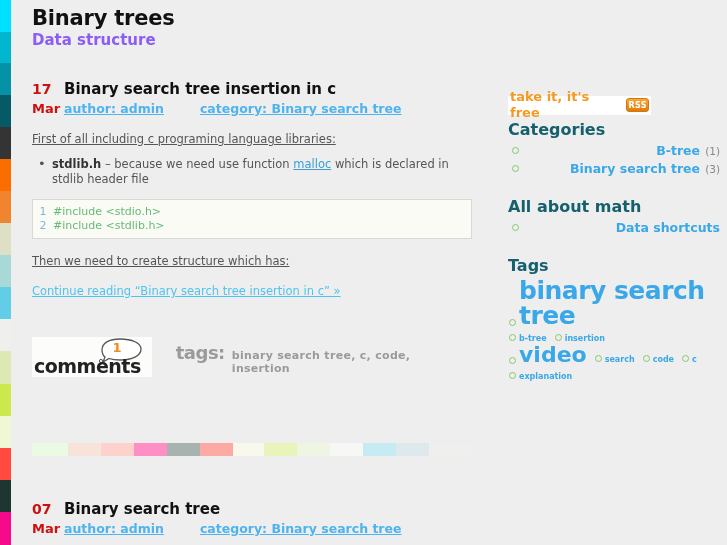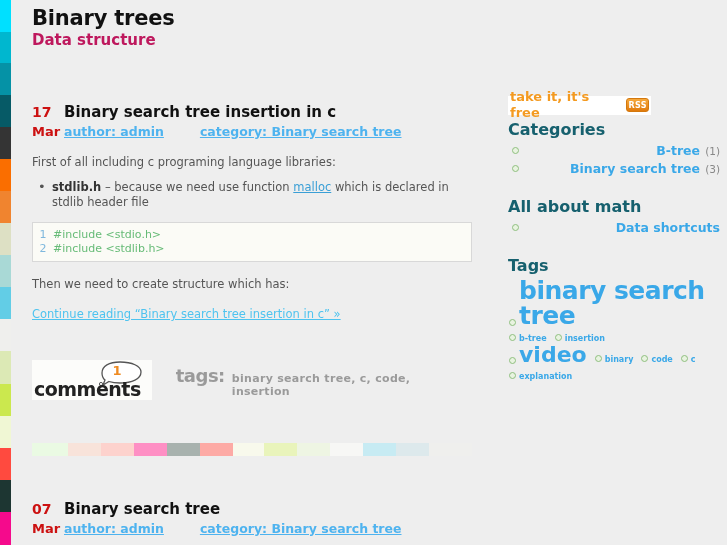--- a/index.html
+++ b/index.html
@@ -38,29 +38,29 @@
     font-size: 21px;
     font-weight: bold;
     color: #111111;
     letter-spacing: -0.2px;
     line-height: 24px;
     margin: 0;
   }
   #site-subtitle {
     font-size: 15px;
     font-weight: bold;
-    color: #be185d;
+    color: #8b5cf6;
     line-height: 20px;
     margin: 0;
   }
 
   
   #content {
     position: absolute;
-    left: 32px; top: 103px;
+    left: 32px; top: 80px;
     width: 440px;
   }
   .post { margin-bottom: 8px; }
   .post-headline {
     display: flex;
     align-items: baseline;
   }
   .post-day {
     width: 32px;
     flex: 0 0 32px;
@@ -97,21 +97,21 @@
     line-height: 17px;
   }
   .post-category { margin-left: 36px; }
 
   .post-body {
     margin-top: 14px;
     font-size: 11.5px;
     color: #555555;
     line-height: 16px;
   }
-  .post-body p { margin: 0 0 10px 0; }
+  .post-body p { margin: 0 0 10px 0; text-decoration: underline; }
   .post-body ul {
     margin: 4px 0 12px 0;
     padding-left: 18px;
     list-style: none;
   }
   .post-body li {
     position: relative;
     margin-bottom: 2px;
     padding-left: 2px;
     line-height: 15px;
@@ -468,18 +468,18 @@
       <li>
         <a class="side-link" href="#">Data shortcuts</a>
       </li>
     </ul>
 
     <div class="section-gap"></div>
 
     <div class="side-heading">Tags</div>
     <div class="tagcloud">
       <a class="tag tag-xl" href="#">binary search tree</a><a class="tag tag-xs" href="#">b-tree</a><a class="tag tag-xs" href="#">insertion</a><br>
-      <a class="tag tag-lg" href="#">video</a><a class="tag tag-xs" href="#">binary</a><a class="tag tag-xs" href="#">code</a><a class="tag tag-xs" href="#">c</a><br>
+      <a class="tag tag-lg" href="#">video</a><a class="tag tag-xs" href="#">search</a><a class="tag tag-xs" href="#">code</a><a class="tag tag-xs" href="#">c</a><br>
       <a class="tag tag-xs" href="#">explanation</a>
     </div>
   </div>
 
 </div>
 
 </body></html>

